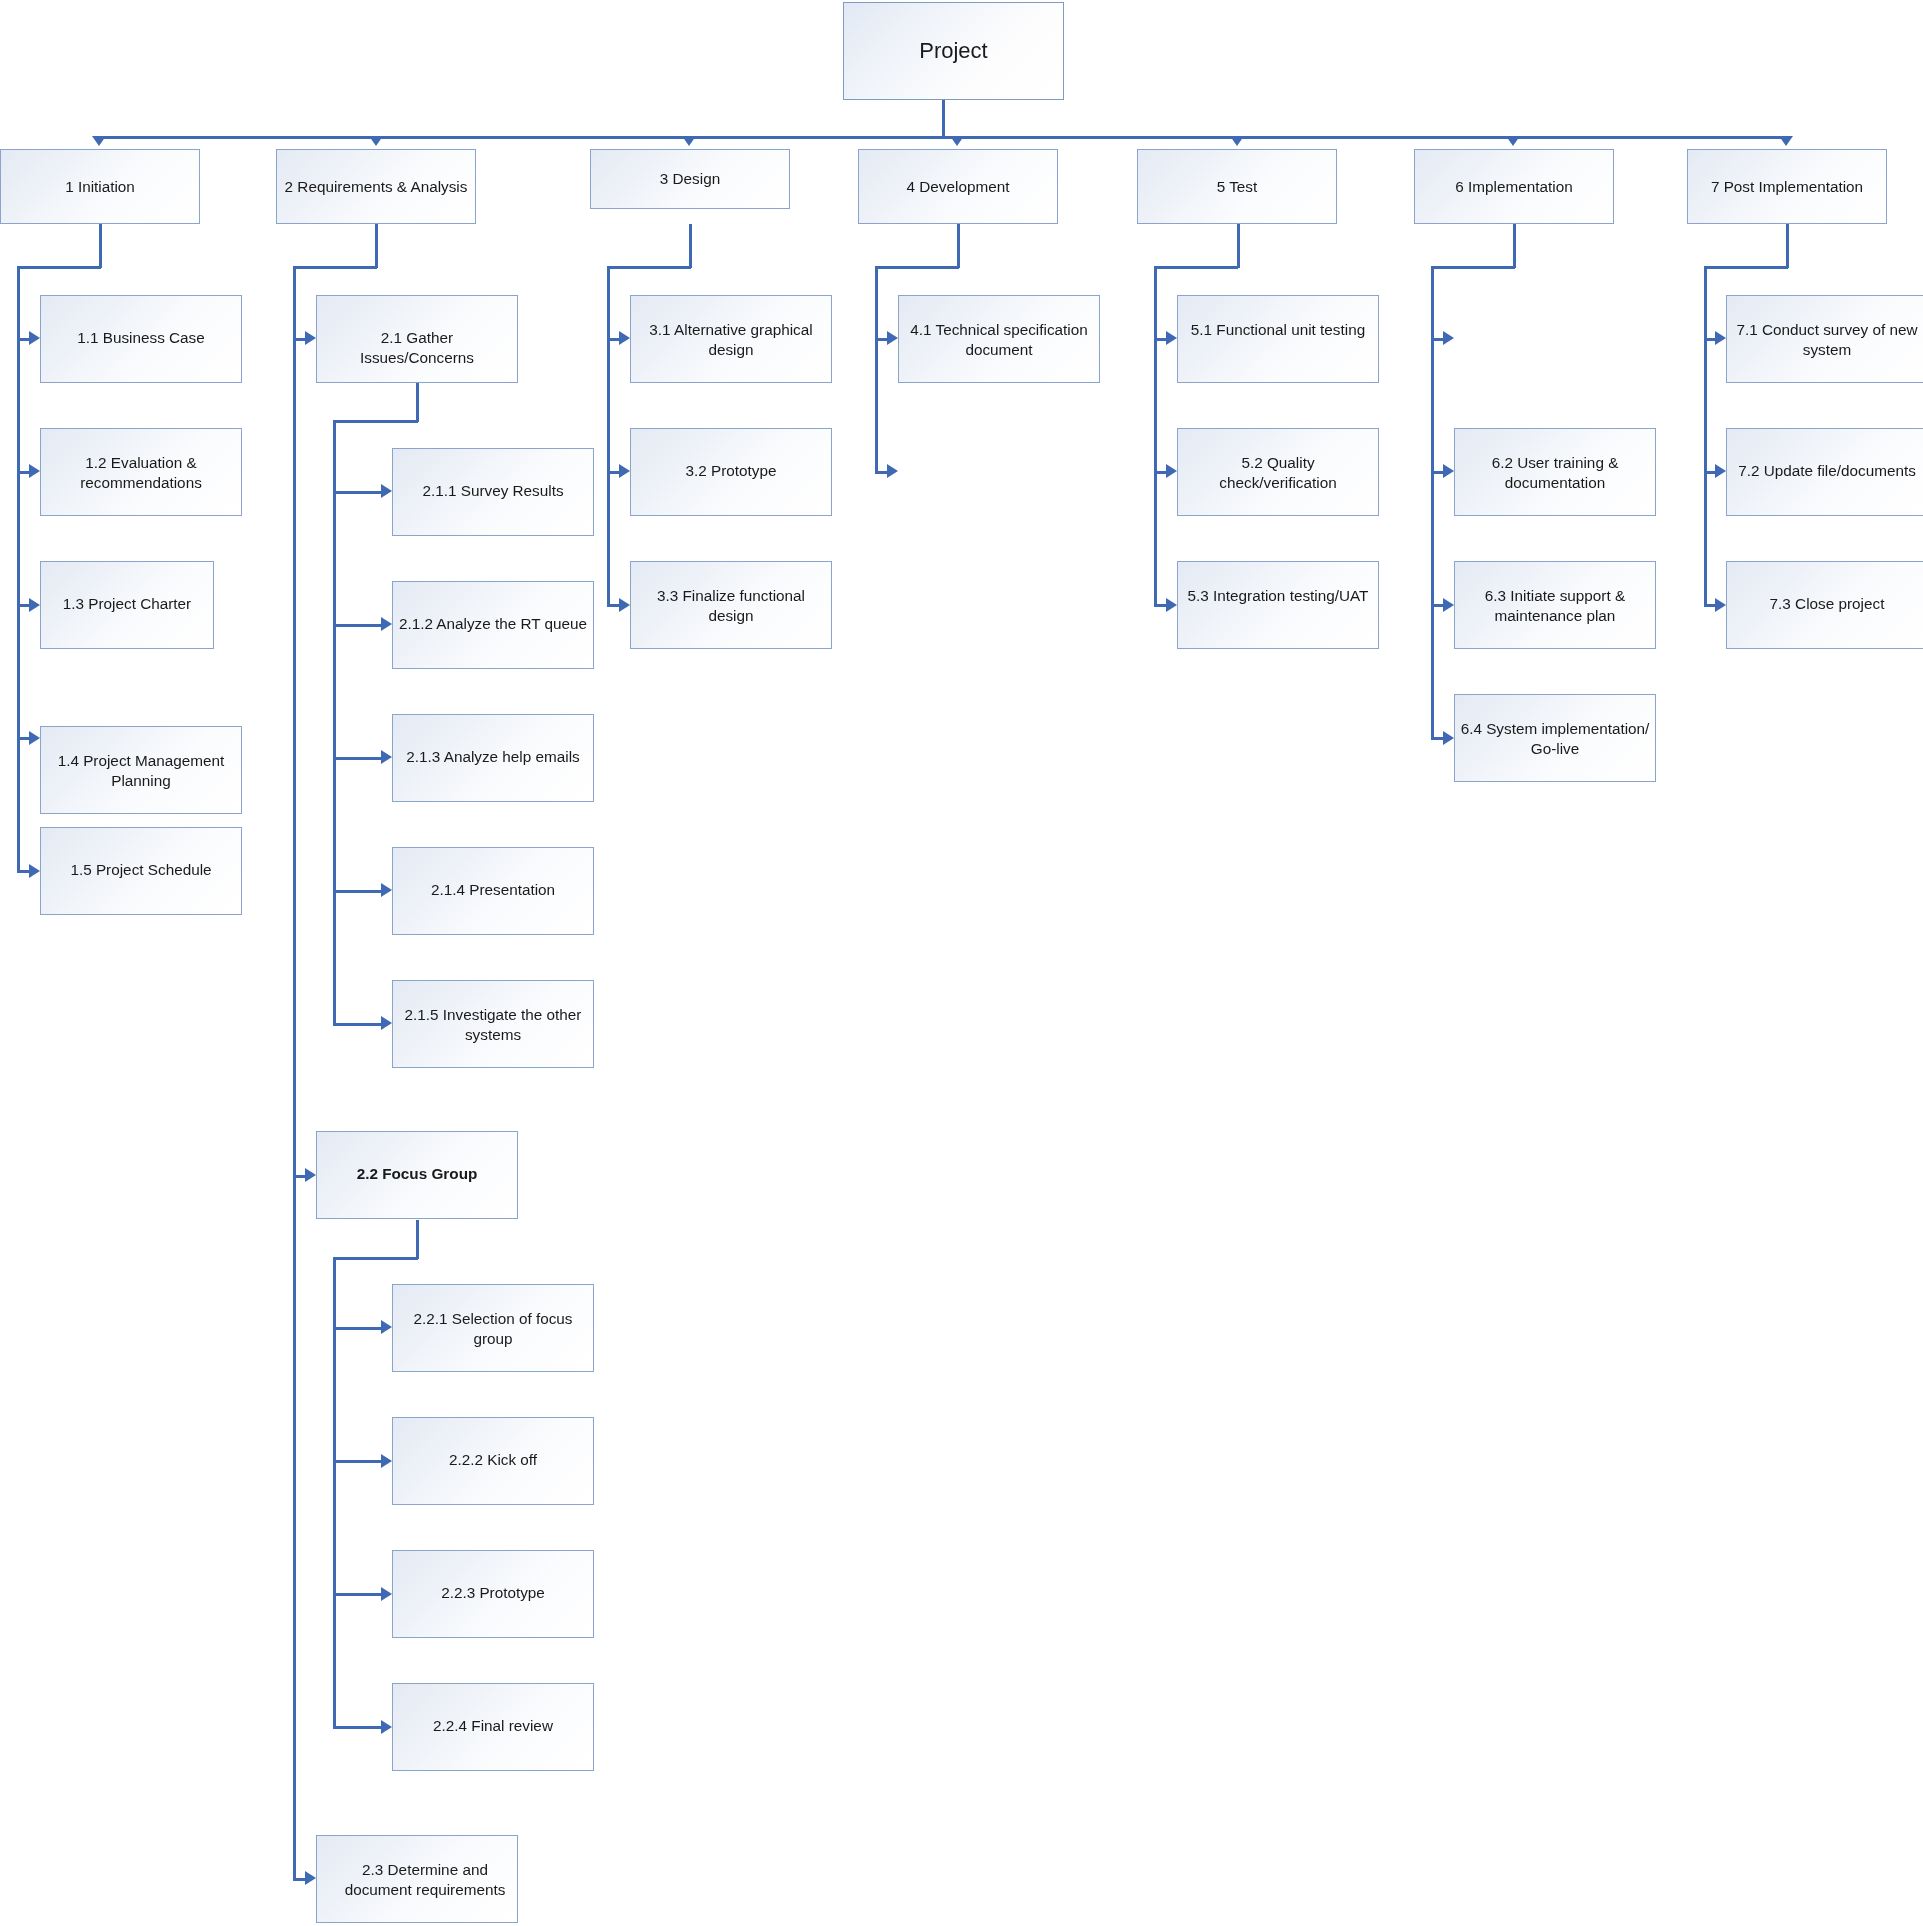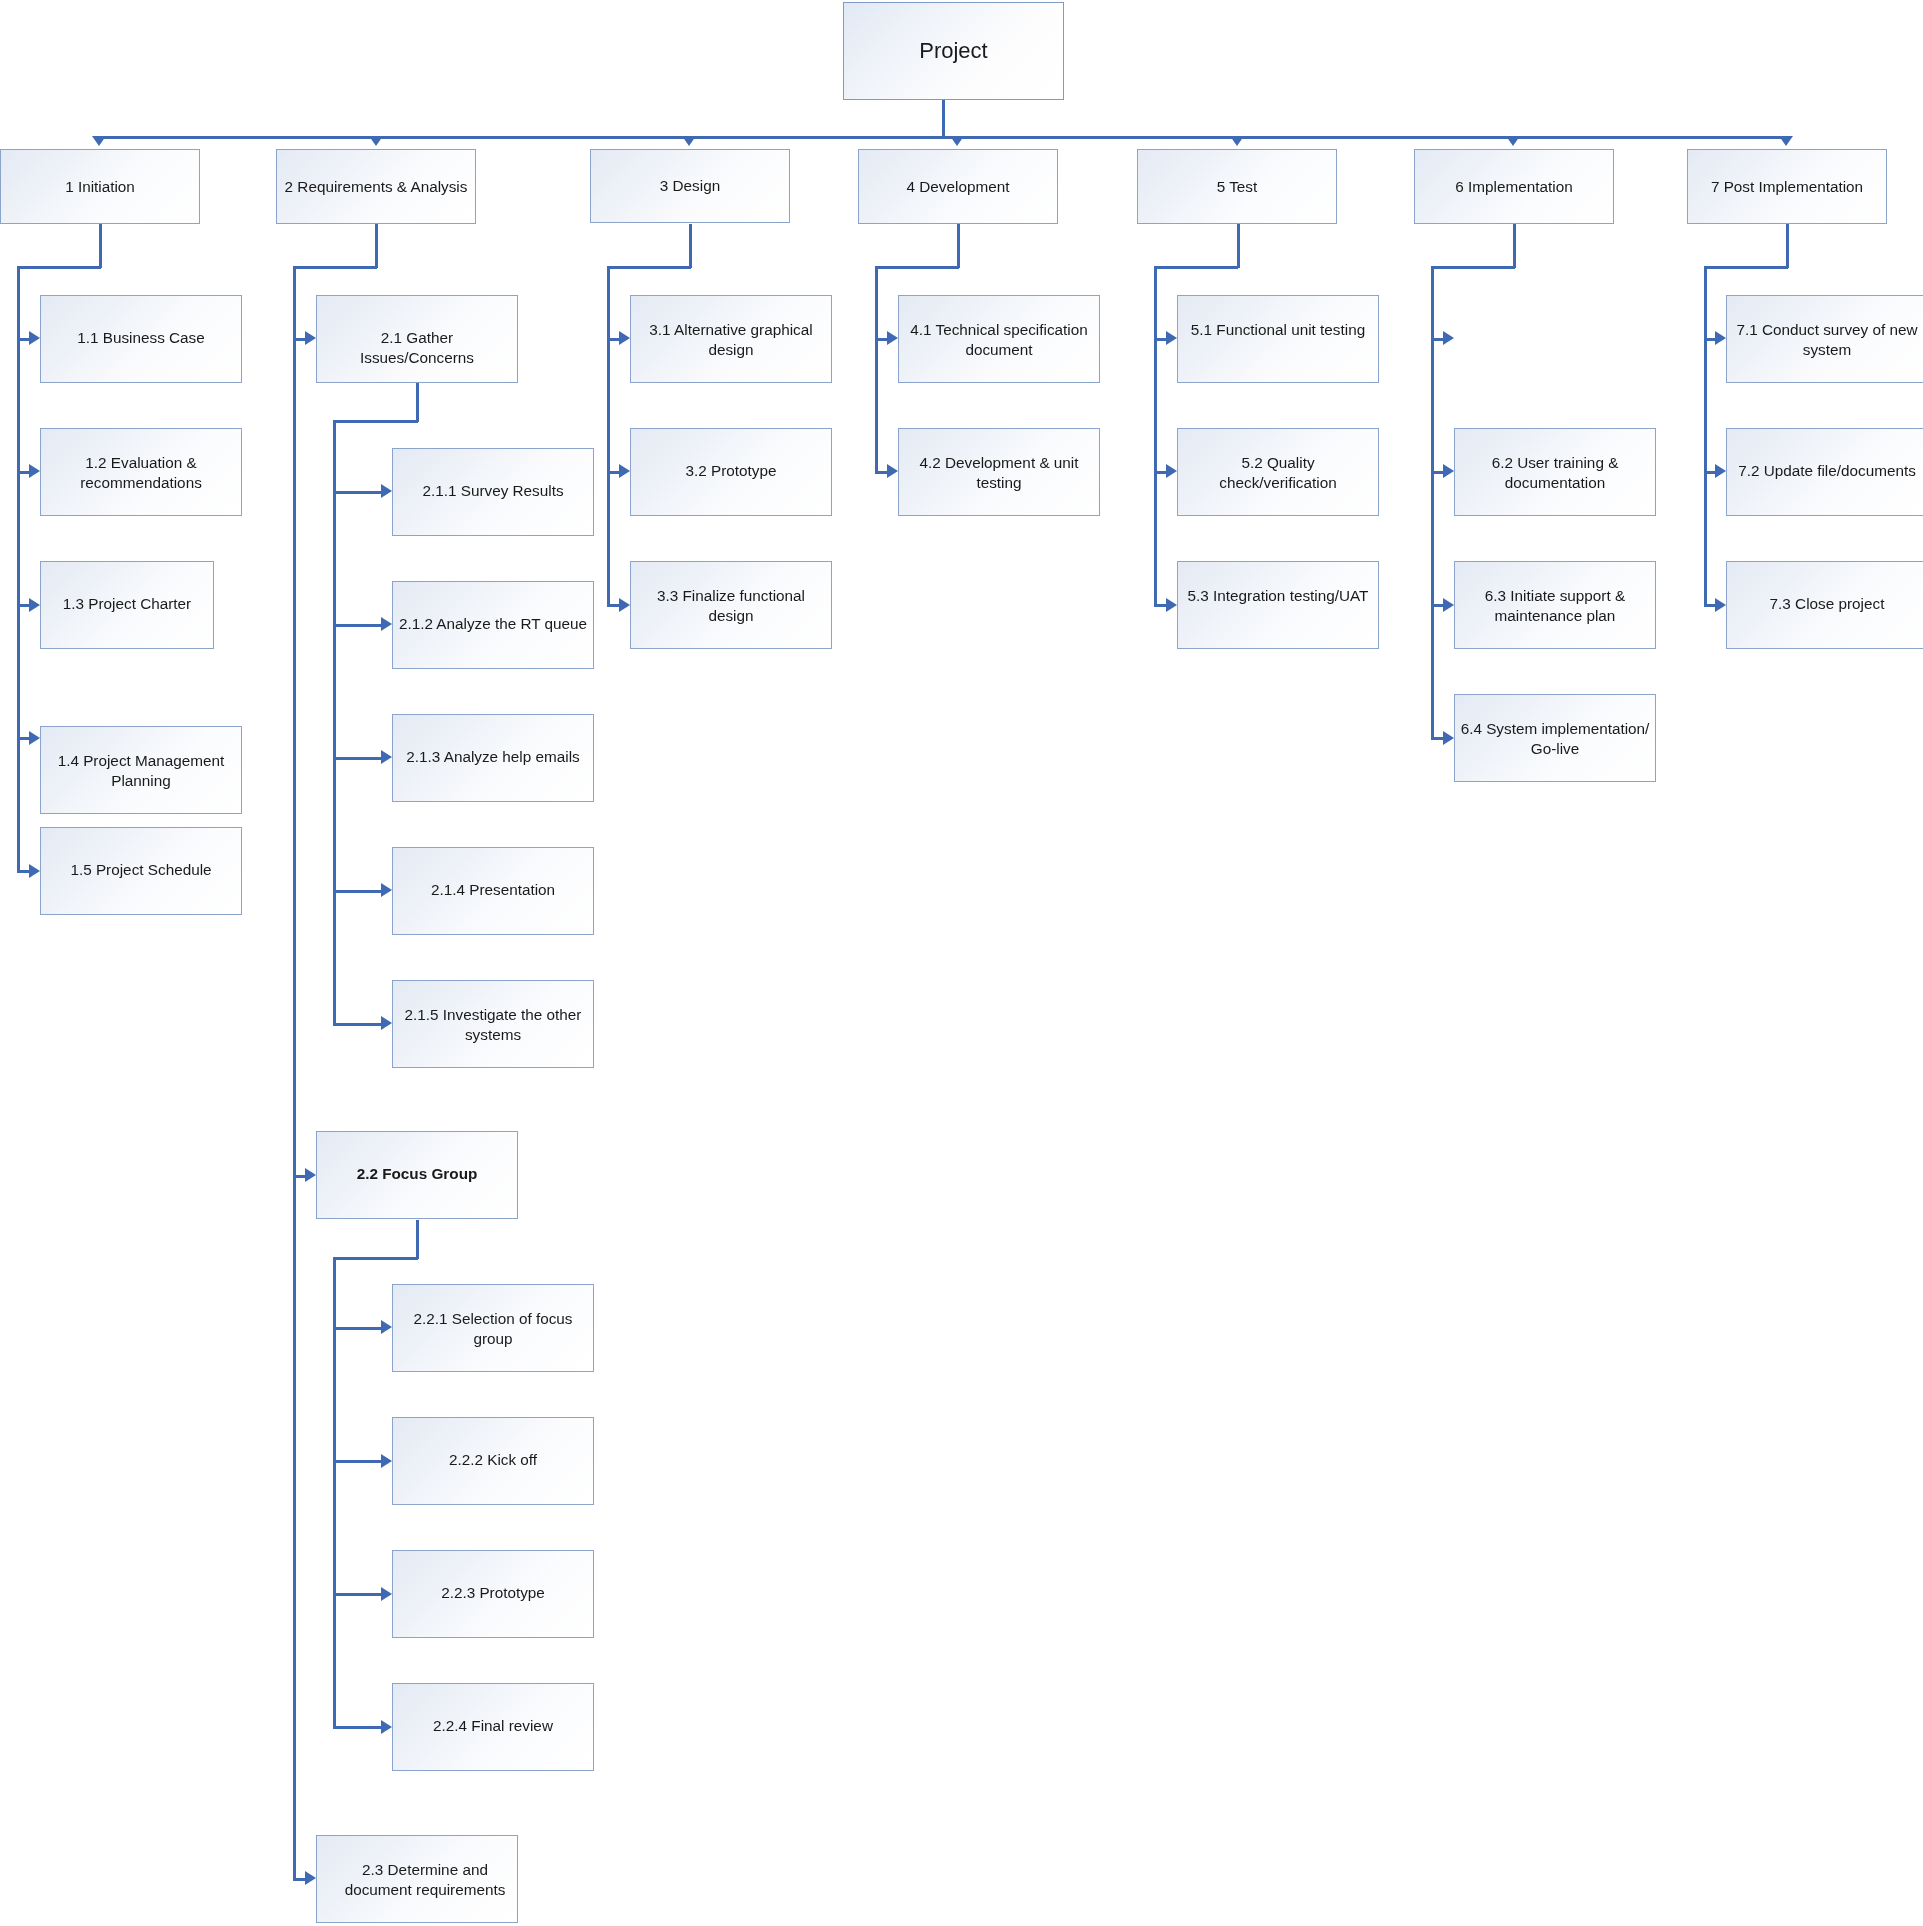--- a/index.html
+++ b/index.html
@@ -192,21 +192,21 @@
     <div class="hline" style="left:333px;top:1726px;width:48px;"></div>
     <div class="arrow-right" style="left:381px;top:1720px;"></div>
     <div class="vline" style="left:333px;top:1257px;height:472px;"></div>
     <div class="node lvl2 two-line" style="left:316px;top:1835px;width:202px;height:88px;padding-left:16px;">
       <span class="label">2.3 Determine and document requirements</span>
     </div>
     <div class="hline" style="left:293px;top:1878px;width:12.7px;"></div>
     <div class="arrow-right" style="left:305px;top:1871px;"></div>
     <div class="vline" style="left:293px;top:266px;height:1615px;"></div>
     <div class="arrow-down" style="left:682px;top:136px;"></div>
-    <div class="node lvl1" style="left:590px;top:149px;width:200px;height:74px;">
+    <div class="node lvl1" style="left:590px;top:149px;width:200px;height:60px;">
       <span class="label">3 Design</span>
     </div>
     <div class="vline" style="left:689px;top:224px;height:44px;"></div>
     <div class="hline" style="left:607px;top:266px;width:84px;"></div>
     <div class="node lvl2 two-line" style="left:630px;top:295px;width:202px;height:88px;">
       <span class="label">3.1 Alternative graphical design</span>
     </div>
     <div class="hline" style="left:607px;top:338px;width:12.7px;"></div>
     <div class="arrow-right" style="left:619px;top:331px;"></div>
     <div class="node lvl2" style="left:630px;top:428px;width:202px;height:88px;">
@@ -224,23 +224,20 @@
     <div class="node lvl1" style="left:858px;top:149px;width:200px;height:75px;">
       <span class="label">4 Development</span>
     </div>
     <div class="vline" style="left:957px;top:224px;height:44px;"></div>
     <div class="hline" style="left:875px;top:266px;width:84px;"></div>
     <div class="node lvl2 two-line" style="left:898px;top:295px;width:202px;height:88px;">
       <span class="label">4.1 Technical specification document</span>
     </div>
     <div class="hline" style="left:875px;top:338px;width:12.7px;"></div>
     <div class="arrow-right" style="left:887px;top:331px;"></div>
-    <div class="node lvl2 two-line" style="left:898px;top:428px;width:202px;height:88px;">
-      <span class="label">4.2 Development &amp; unit testing</span>
-    </div>
     <div class="hline" style="left:875px;top:471px;width:12.7px;"></div>
     <div class="arrow-right" style="left:887px;top:464px;"></div>
     <div class="vline" style="left:875px;top:266px;height:208px;"></div>
     <div class="arrow-down" style="left:1230px;top:136px;"></div>
     <div class="node lvl1" style="left:1137px;top:149px;width:200px;height:75px;">
       <span class="label">5 Test</span>
     </div>
     <div class="vline" style="left:1237px;top:224px;height:44px;"></div>
     <div class="hline" style="left:1154px;top:266px;width:84px;"></div>
     <div class="node lvl2 two-line" style="left:1177px;top:295px;width:202px;height:88px;">

